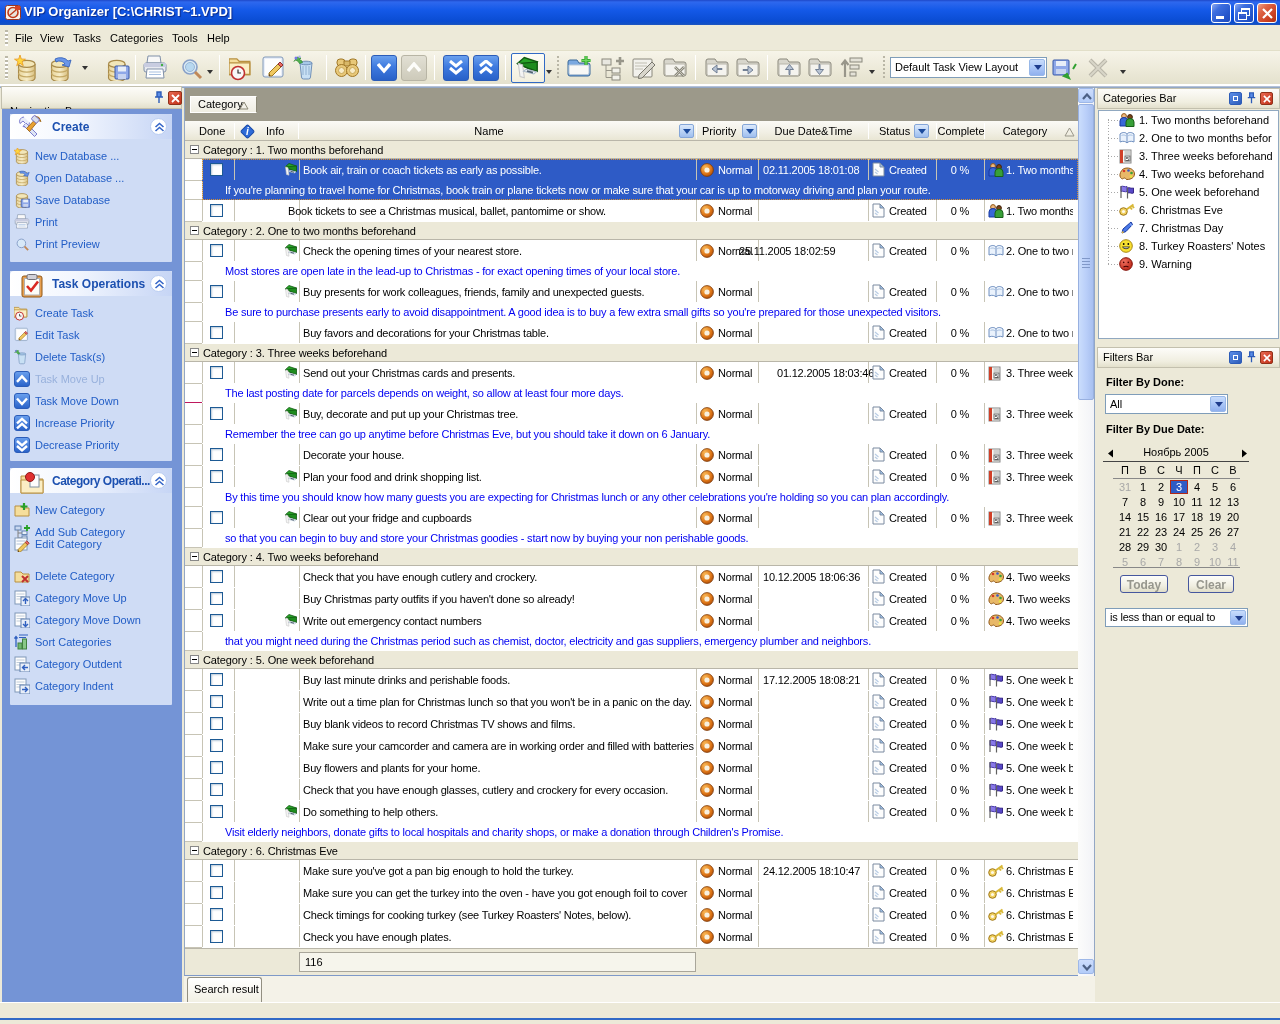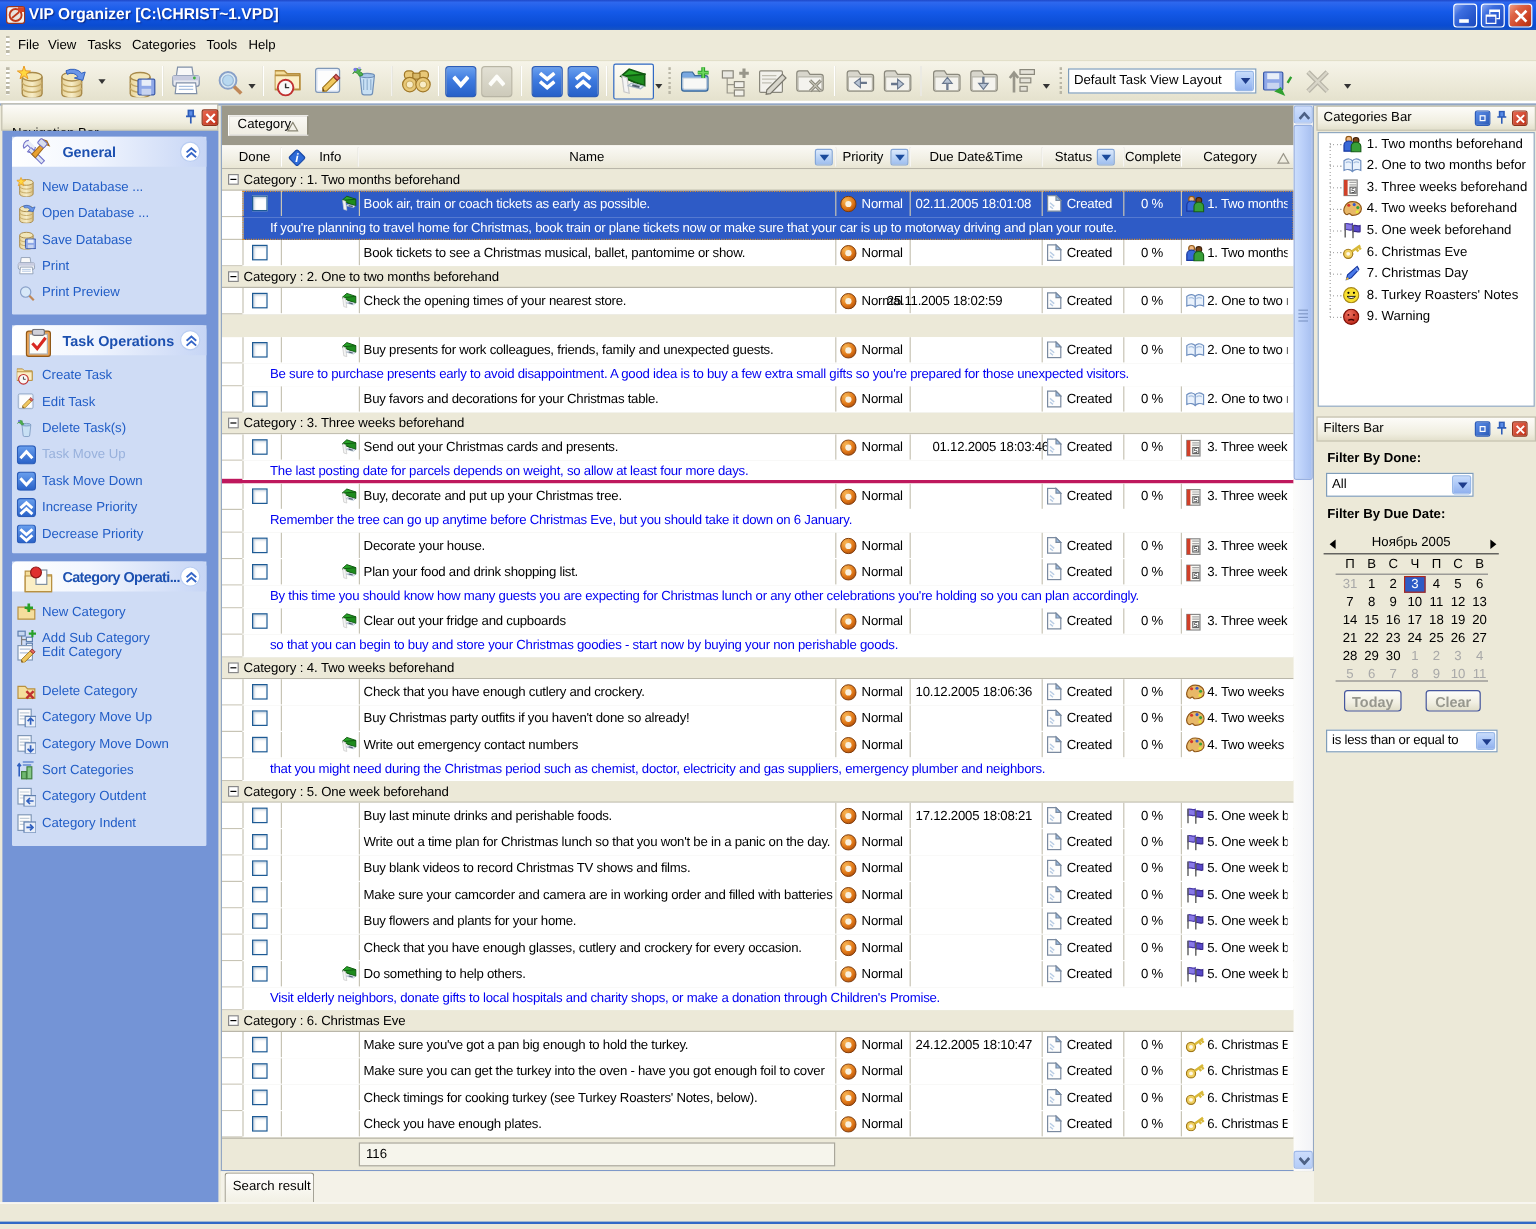--- a/index.html
+++ b/index.html
@@ -366,21 +366,21 @@
 <div class="abs gbox" style="top:114px;height:148px;">
       <div class="abs ghead">
         <div class="abs" style="left:8px;top:0px;width:26px;height:25px;">
           <svg style="position:absolute;left:0px;top:0px" width="25" height="25" viewBox="0 0 25 25">
 <path d="M6 3 a4.5 4.5 0 0 0 -4 6.5 l3 -2.5 2.5 2.5 -2.5 3 a4.5 4.5 0 0 0 6.5 -4" fill="#E8ECF8" stroke="#7070C8" stroke-width="0.9"></path>
 <path d="M8 9 L19 20 l-2.5 2.5 L6 12" fill="#DDE4F4" stroke="#7070C8" stroke-width="0.9"></path>
 <path d="M17 2 l4 1.5 2 4 -2.5 -1 -9 11 -3 -3 9 -9.5 z" fill="#E8A030" stroke="#A06818" stroke-width="0.9"></path>
 <rect x="14" y="2.5" width="7" height="5" rx="1" transform="rotate(40 17 5)" fill="#D8DEEE" stroke="#7070C8" stroke-width="0.9"></rect>
 </svg>
         </div>
-        <div class="t">General</div>
+        <div class="t">Create</div>
         <div class="chev">
           <svg width="11" height="11" viewBox="0 0 11 11">
             <path d="M1.5 5 L5.5 1.5 L9.5 5 M1.5 9 L5.5 5.5 L9.5 9" fill="none" stroke="#3566C8" stroke-width="1.6"></path>
           </svg>
         </div>
       </div>
       <div class="abs nitem" style="top:32px;color:#215DC6;">
         <div class="ic">
           <svg width="16" height="16" viewBox="0 0 20 20">
             <use href="#cyl"></use>
@@ -765,21 +765,21 @@
       <div class="abs" style="left:17px;top:0;right:0;bottom:-1px;background:#fff;"></div>
       <div class="cellb" style="left:17px;"></div>
       <div class="cellb" style="left:49px;"></div>
       <div class="cellb" style="left:114px;"></div>
       <div class="cellb" style="left:511px;"></div>
       <div class="cellb" style="left:573px;"></div>
       <div class="cellb" style="left:683px;"></div>
       <div class="cellb" style="left:751px;"></div>
       <div class="cellb" style="left:799px;"></div>
       <div class="cb"></div>
-      <div class="abs  ellip" style="left:118px;top:5px;width:391px;letter-spacing:-0.2px;">Book tickets to see a Christmas musical, ballet, pantomime or show.</div>
+      <div class="abs  ellip" style="left:103px;top:5px;width:391px;letter-spacing:-0.2px;">Book tickets to see a Christmas musical, ballet, pantomime or show.</div>
       <div class="abs" style="left:515px;top:4px;">
         <svg width="14" height="14" viewBox="0 0 14 14">
           <defs>
             <radialGradient id="prig" cx="0.35" cy="0.3" r="0.8">
               <stop offset="0" stop-color="#F8B858"></stop>
               <stop offset="0.6" stop-color="#E07818"></stop>
               <stop offset="1" stop-color="#A84808"></stop>
             </radialGradient>
           </defs>
           <circle cx="7" cy="7" r="6.4" fill="url(#prig)" stroke="#7A3808" stroke-width="0.8"></circle>
@@ -859,20 +859,25 @@
       <div class="abs " style="left:751px;top:5px;width:48px;text-align:center;letter-spacing:-0.2px;">0 %</div>
       <div class="abs" style="left:803px;top:4px;">
         <svg width="16" height="13" viewBox="0 0 16 13">
           <path d="M1 3 C4 0.5 7 1.5 8 3 C9 1.5 12 0.5 15 3 V11 C12 9.5 9 10.5 8 12 C7 10.5 4 9.5 1 11 Z" fill="#EAF2FC" stroke="#7090C0"></path>
           <path d="M8 3 V12" stroke="#7090C0"></path>
           <path d="M2.5 4.5 C4.5 3.5 6 4 7 5 M9 5 C10 4 11.5 3.5 13.5 4.5" stroke="#A8C0E0" fill="none"></path>
         </svg>
       </div>
       <div class="abs  ellip" style="left:821px;top:5px;width:67px;letter-spacing:-0.2px;">2. One to two months befor</div>
     </div>
+<div class="abs row" style="top:262px;height:19px;border-bottom:1px solid #C7C4B5;">
+      <div class="abs" style="left:17px;top:0;right:0;bottom:-1px;background:#fff;"></div>
+      <div class="cellb" style="left:17px;"></div>
+      <div class="abs notetxt ellip" style="left:40px;top:3px;width:850px;letter-spacing:-0.2px;">Most stores are open late in the lead-up to Christmas - for exact opening times of your local store.</div>
+    </div>
 <div class="abs row trow" style="top:281px;height:22px;">
       <div class="abs" style="left:17px;top:0;right:0;bottom:-1px;background:#fff;"></div>
       <div class="cellb" style="left:17px;"></div>
       <div class="cellb" style="left:49px;"></div>
       <div class="cellb" style="left:114px;"></div>
       <div class="cellb" style="left:511px;"></div>
       <div class="cellb" style="left:573px;"></div>
       <div class="cellb" style="left:683px;"></div>
       <div class="cellb" style="left:751px;"></div>
       <div class="cellb" style="left:799px;"></div>
@@ -1023,21 +1028,21 @@
         <svg width="13" height="15" viewBox="0 0 13 15">
           <rect x="1" y="1" width="11" height="13" fill="#F8F8F4" stroke="#888"></rect>
           <rect x="1" y="1" width="3" height="13" fill="#D04028"></rect>
           <rect x="6" y="7" width="5" height="5" fill="#fff" stroke="#666"></rect>
           <text x="8.5" y="11.5" font-size="5.5" text-anchor="middle" fill="#000">5</text>
           <path d="M5.5 3 h6 M5.5 5 h6" stroke="#A8A8A8"></path>
         </svg>
       </div>
       <div class="abs  ellip" style="left:821px;top:5px;width:67px;letter-spacing:-0.2px;">3. Three weeks beforehand</div>
     </div>
-<div class="abs row" style="top:384px;height:19px;border-bottom:4px solid #be185d;">
+<div class="abs row" style="top:384px;height:19px;border-bottom:1px solid #be185d;">
       <div class="abs" style="left:17px;top:0;right:0;bottom:-1px;background:#fff;"></div>
       <div class="cellb" style="left:17px;"></div>
       <div class="abs notetxt ellip" style="left:40px;top:3px;width:850px;letter-spacing:-0.2px;">The last posting date for parcels depends on weight, so allow at least four more days.</div>
     </div>
 <div class="abs row trow" style="top:403px;height:22px;">
       <div class="abs" style="left:17px;top:0;right:0;bottom:-1px;background:#fff;"></div>
       <div class="cellb" style="left:17px;"></div>
       <div class="cellb" style="left:49px;"></div>
       <div class="cellb" style="left:114px;"></div>
       <div class="cellb" style="left:511px;"></div>

